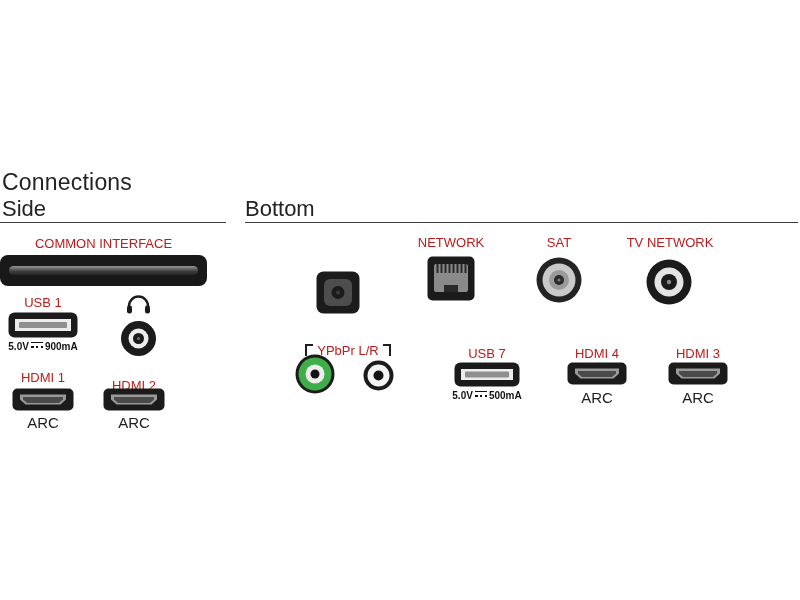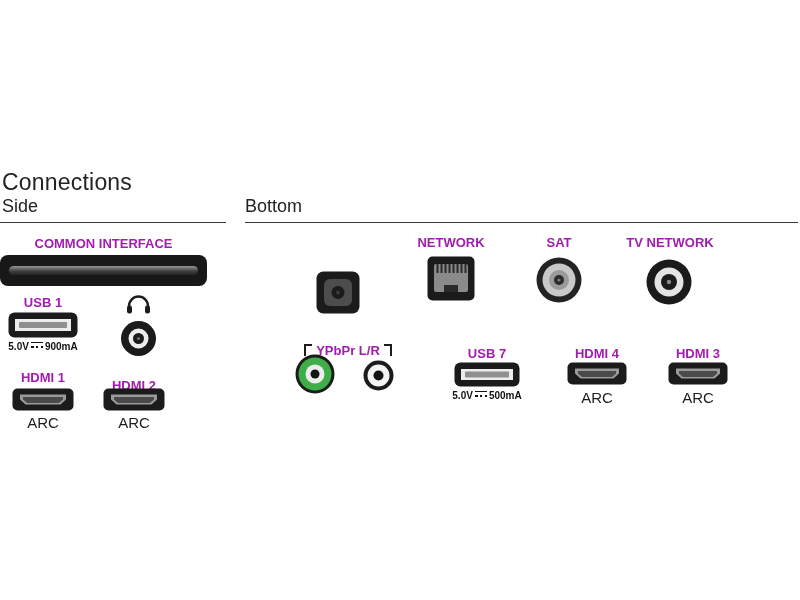--- a/index.html
+++ b/index.html
@@ -10,24 +10,24 @@
     background: #ffffff;
     font-family: "Liberation Sans", sans-serif;
     color: #1d1d1d;
     overflow: hidden;
   }
   .abs { position: absolute; }
   .page-title {
     left: 2px; top: 152px;
     font-size: 23px; font-weight: 400; letter-spacing: 0.2px; color: #232323; margin-top: 17px;
   }
-  .section-title { font-size: 18px; font-weight: 400; color: #232323; }
+  .section-title { font-size: 22px; font-weight: 400; color: #232323; }
   .divider { height: 1px; background: #3a3a3a; }
   .lbl {
-    font-size: 13px; font-weight: 700; color: #a21caf;
+    font-size: 13px; font-weight: 400; color: #b91c1c;
     text-align: center; line-height: 16px; white-space: nowrap;
   }
   .lbl2 { white-space: normal; }
   .tag { font-size: 15px; text-align: center; color: #1d1d1d; }
   .spec { font-size: 10px; font-weight: 700; text-align: center; white-space: nowrap; color: #111; }
   .dc {
     display: inline-block; width: 12px; height: 7px;
     border-top: 1.6px solid #111; position: relative; margin: 0 2px;
   }
   .dc::after {

